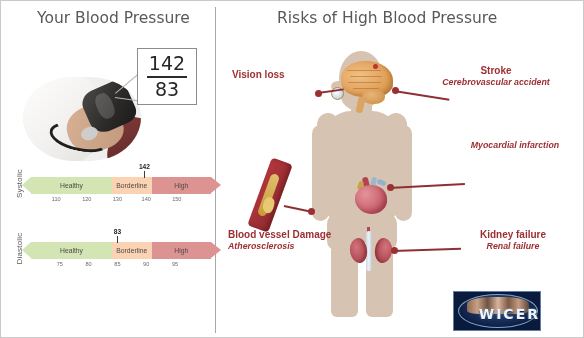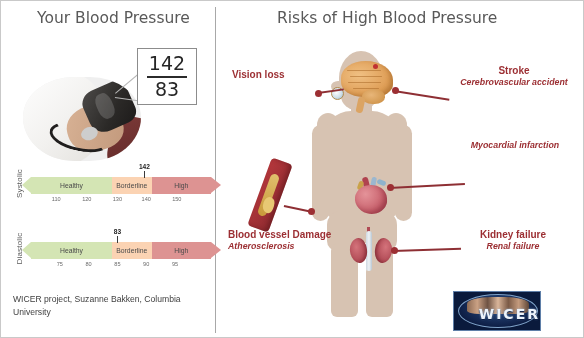--- a/index.html
+++ b/index.html
@@ -153,21 +153,21 @@
   
   .conn{position:absolute;height:1.6px;background:#8e2f34;transform-origin:0 50%;}
   .dot{position:absolute;width:7px;height:7px;background:#9c2f33;border-radius:50%;
         margin:-3.5px 0 0 -3.5px;}
 
   
   .risk{position:absolute;color:#9c2f33;line-height:11.5px;}
   .risk .t1{font-weight:bold;font-size:10px;display:block;}
   .risk .t2{font-style:italic;font-weight:bold;font-size:8.8px;display:block;}
   #risk-vision{left:231px;top:68px;width:88px;text-align:left;}
-  #risk-stroke{left:436px;top:64px;width:118px;text-align:center;margin-left:18px;}
+  #risk-stroke{left:436px;top:64px;width:118px;text-align:center;}
   #risk-heart{left:466px;top:139px;width:96px;text-align:center;}
   #risk-kidney{left:462px;top:228px;width:100px;text-align:center;}
   #risk-vessel{left:227px;top:228px;width:106px;text-align:left;}
 
   
   #wicer{position:absolute;left:452px;top:290px;width:86px;height:38px;
         background:#0a1a3c;border:1px solid #5f7fa8;overflow:hidden;}
   #wicer .oval{position:absolute;left:4px;top:2px;width:78px;height:32px;
         border-radius:50%;background:radial-gradient(ellipse at 50% 35%,#2c4f86,#0c1c42 75%);
         border:1px solid #7fa3c9;overflow:hidden;}
@@ -239,21 +239,20 @@
         <div class="tick" style="left: 48%;">85</div>
         <div class="tick" style="left: 64%;">90</div>
         <div class="tick" style="left: 80%;">95</div>
         <div class="marker" style="left: 48%;">
           <span class="mval">83</span>
           <span class="mline"></span>
         </div>
       </div>
     </div>
 
-  <div id="credit">WICER project, Suzanne Bakken, Columbia University</div>
 
   <div class="panel-title" id="title-right">Risks of High Blood Pressure</div>
 
   <div id="body-fig">
     <div class="skin head"></div>
     <div class="skin jaw"></div>
     <div class="skin nose"></div>
     <div class="skin neck"></div>
     <div class="skin shoulderL"></div>
     <div class="skin shoulderR"></div>

